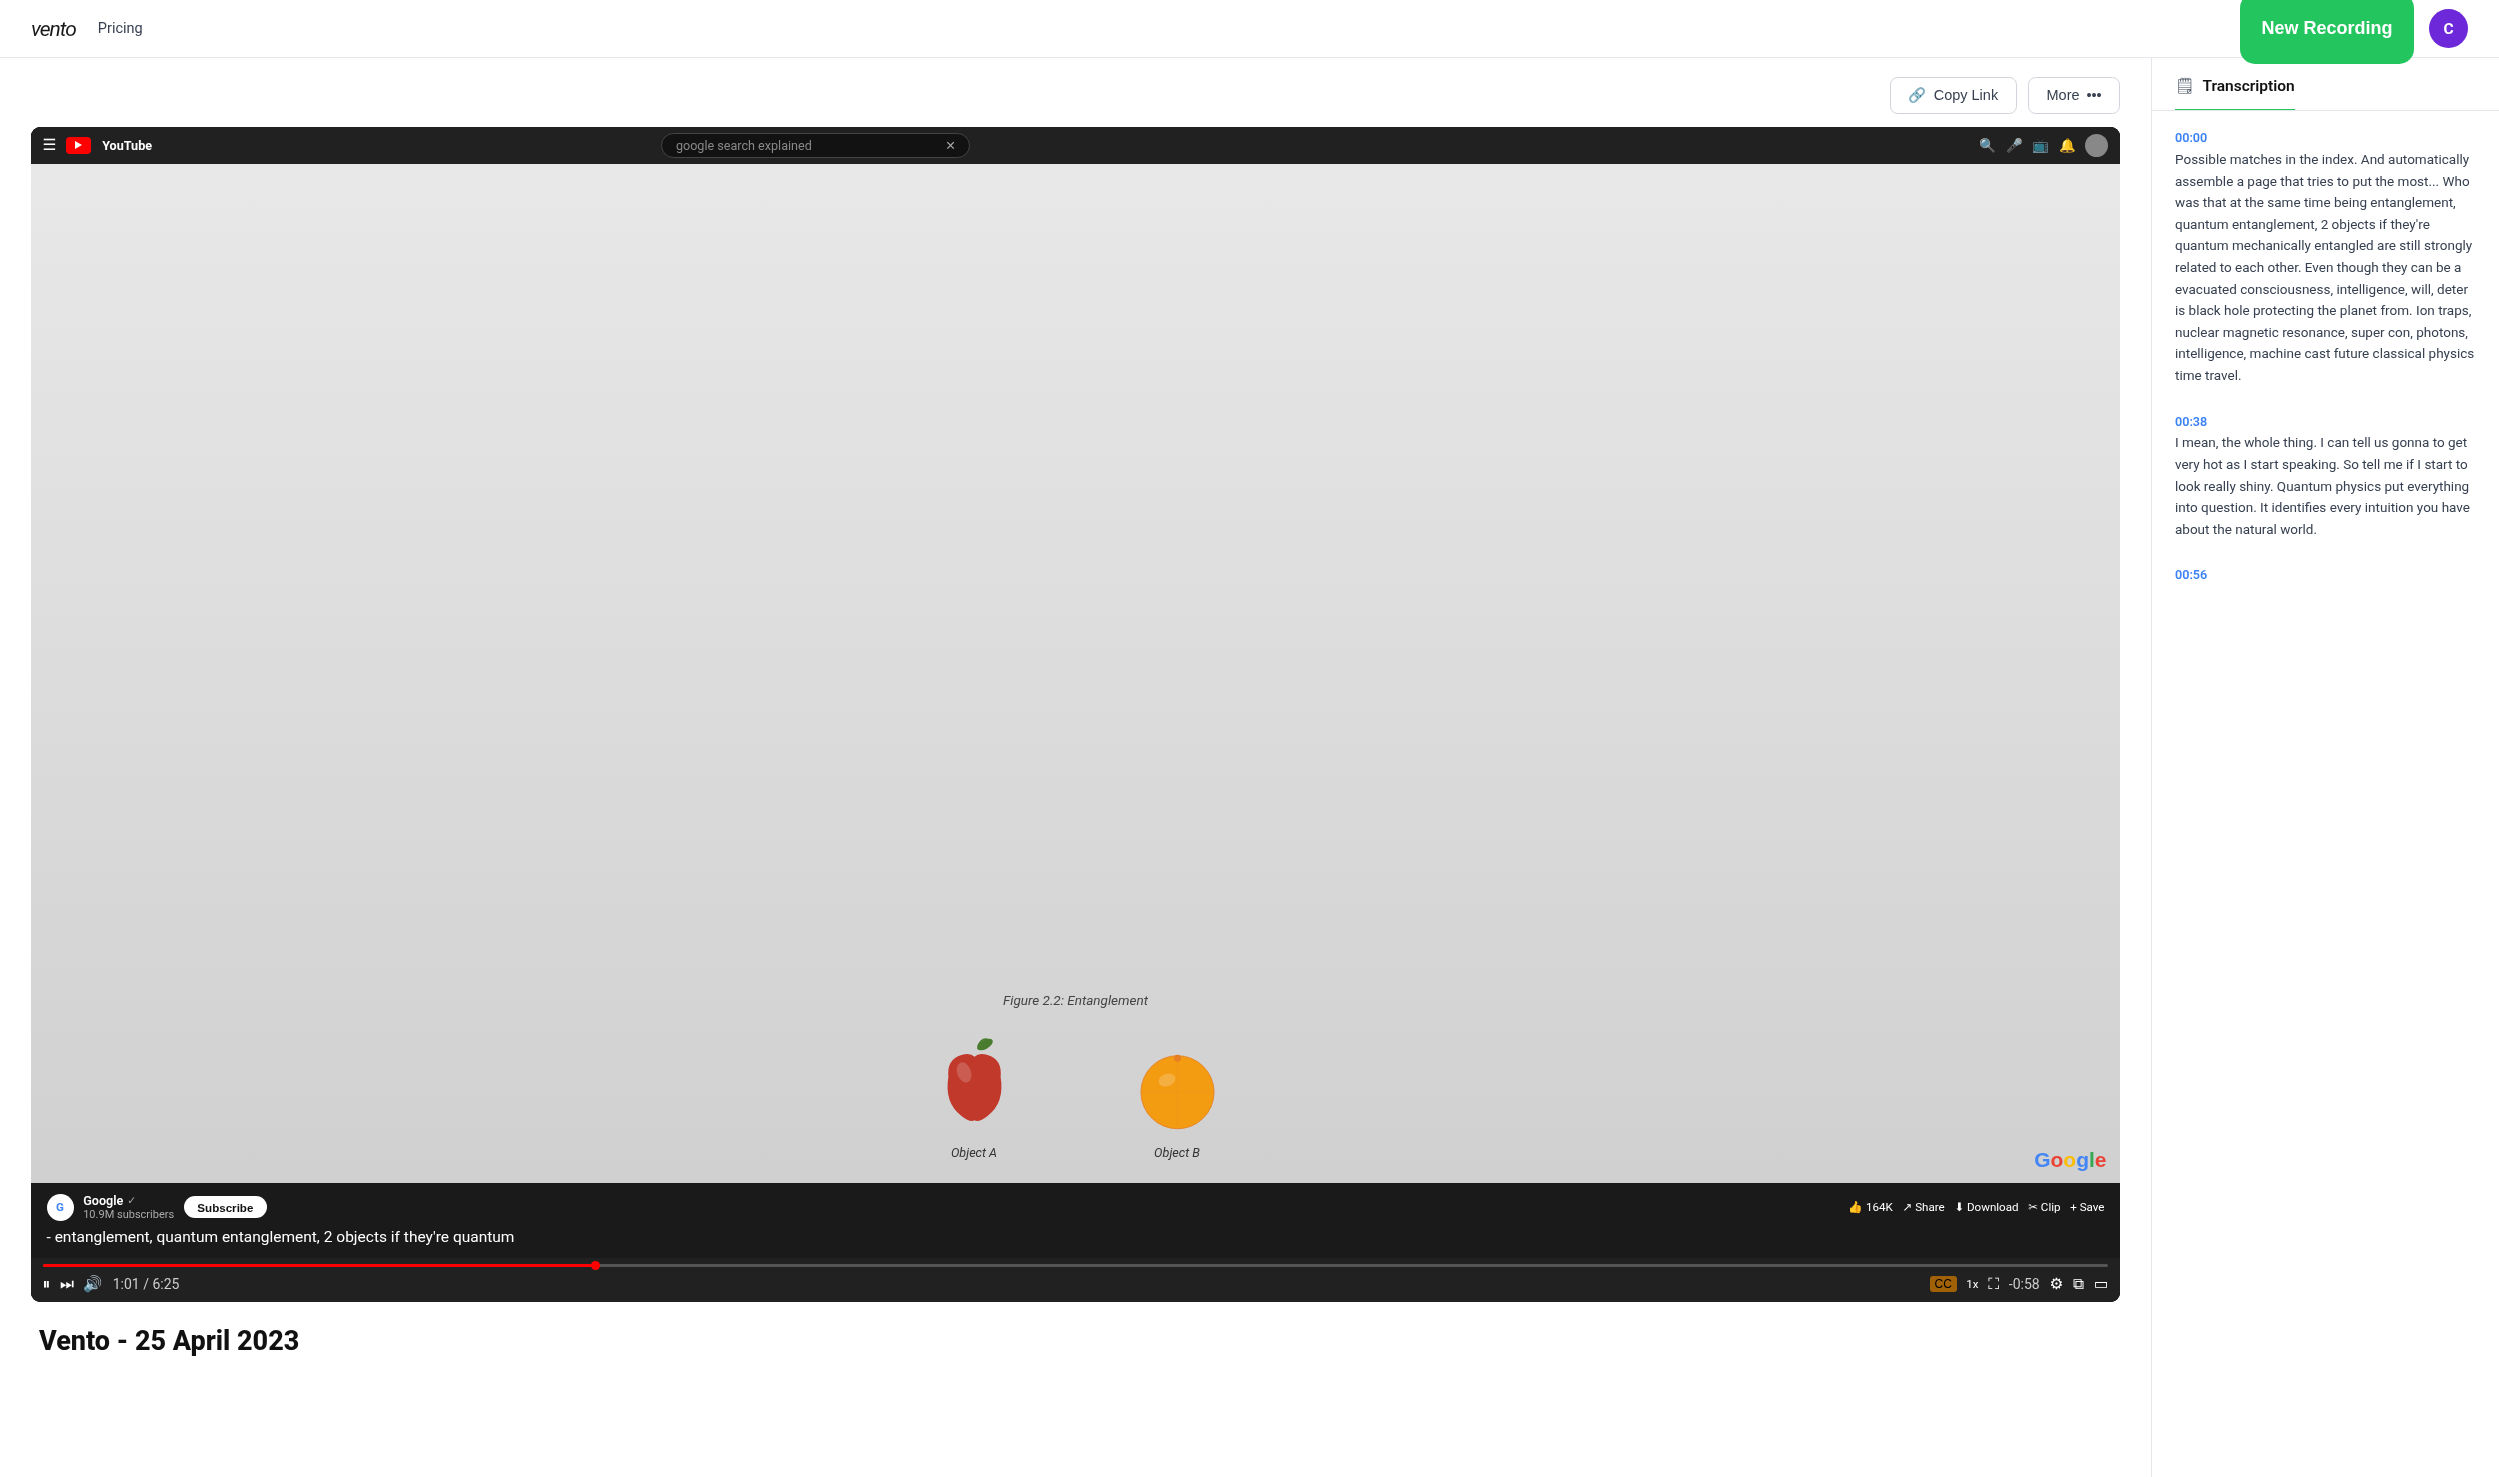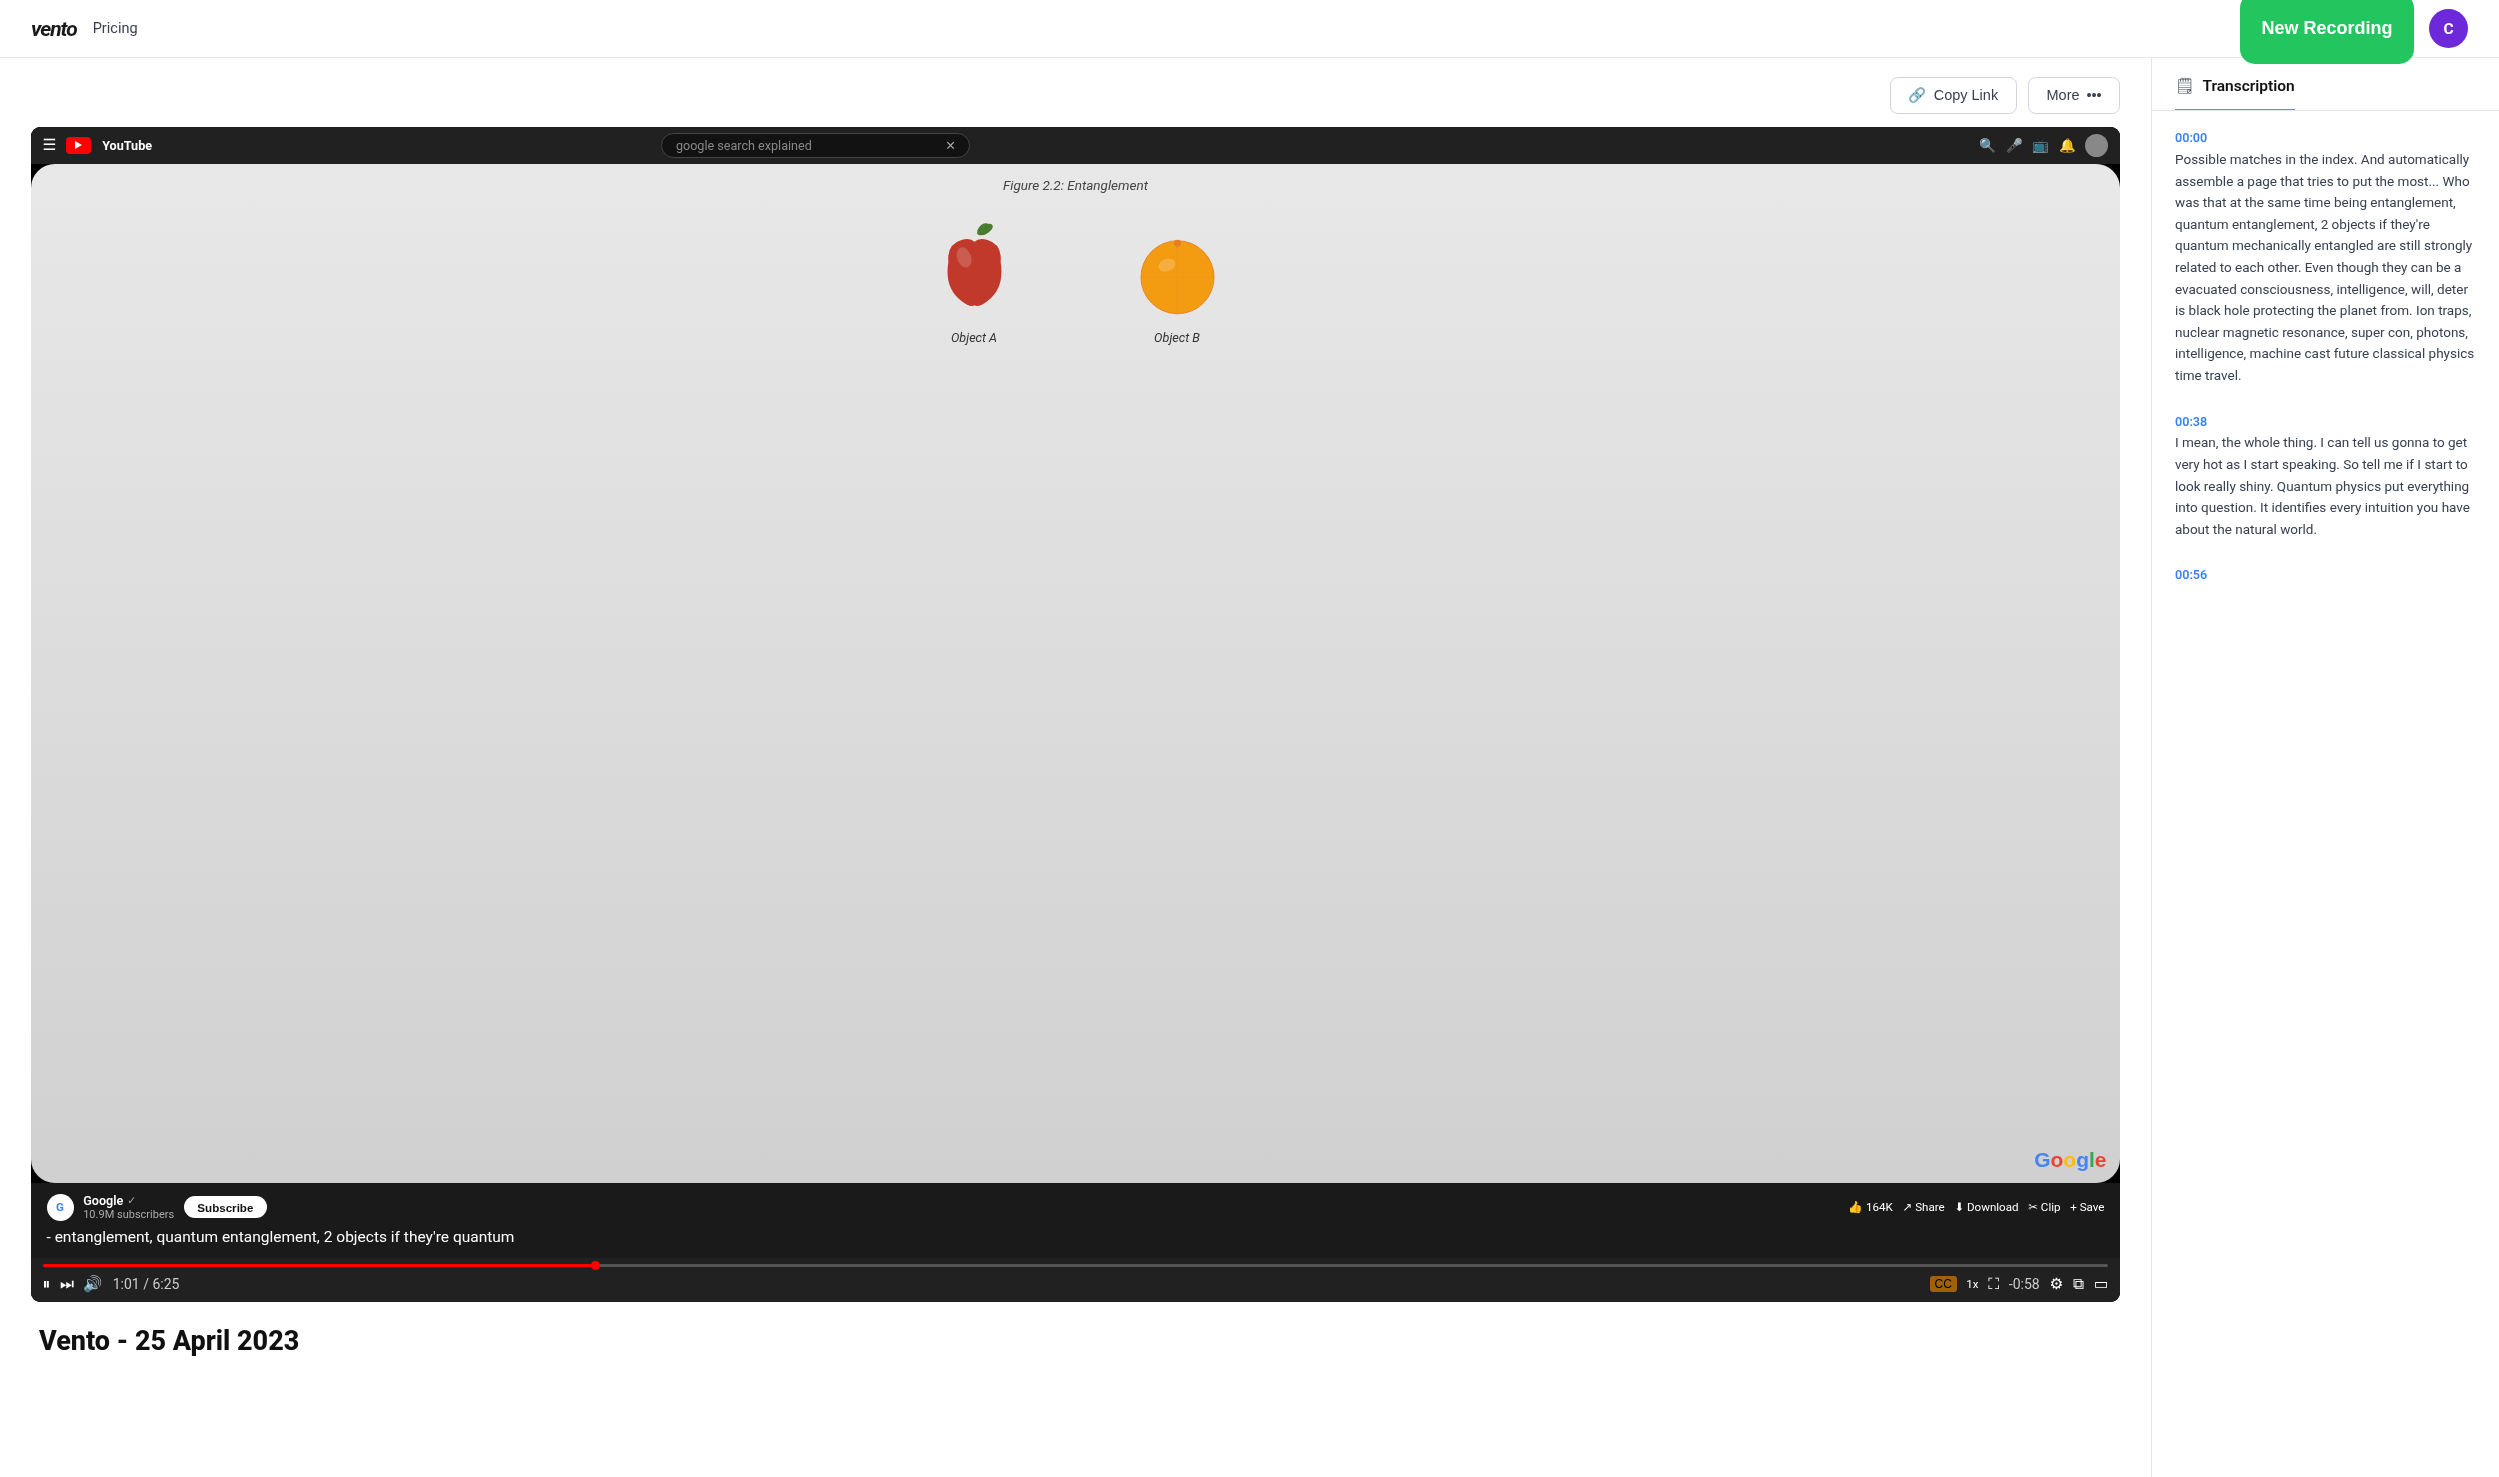--- a/index.html
+++ b/index.html
@@ -9,24 +9,24 @@
     .header {
       display: flex;
       align-items: center;
       padding: 0 31px;
       height: 58px;
       border-bottom: 1px solid #e5e7eb;
       position: relative;
     }
     .logo {
       font-size: 21px;
-      font-weight: 700;
+      font-weight: 400;
       color: #1a1a1a;
       font-style: italic;
-      margin-right: 16px;
+      margin-right: 22px;
       letter-spacing: -1px;
     }
     .nav-link {
       font-size: 14.5px;
       color: #374151;
       text-decoration: none;
       cursor: pointer;
     }
     .header-right {
       margin-left: auto;
@@ -161,24 +161,23 @@
     .yt-search-text { color: #888; }
     .yt-icons { margin-left: auto; display: flex; align-items: center; gap: 9.7px; color: #fff; font-size: 13.5px; }
 
     
     .video-main {
       flex: 1;
       background: linear-gradient(to bottom, #e8e8e8, #d0d0d0);
       display: flex;
       flex-direction: column;
       align-items: center;
-      justify-content: flex-start;
+      justify-content: flex-end;
       position: relative;
-      padding: 13px;
-      border-radius: 24px;
+      padding: 23px;
     }
     .figure-title {
       font-size: 13.5px;
       font-style: italic;
       color: #444;
       margin-bottom: 29px;
     }
     .objects-row {
       display: flex;
       gap: 116px;

